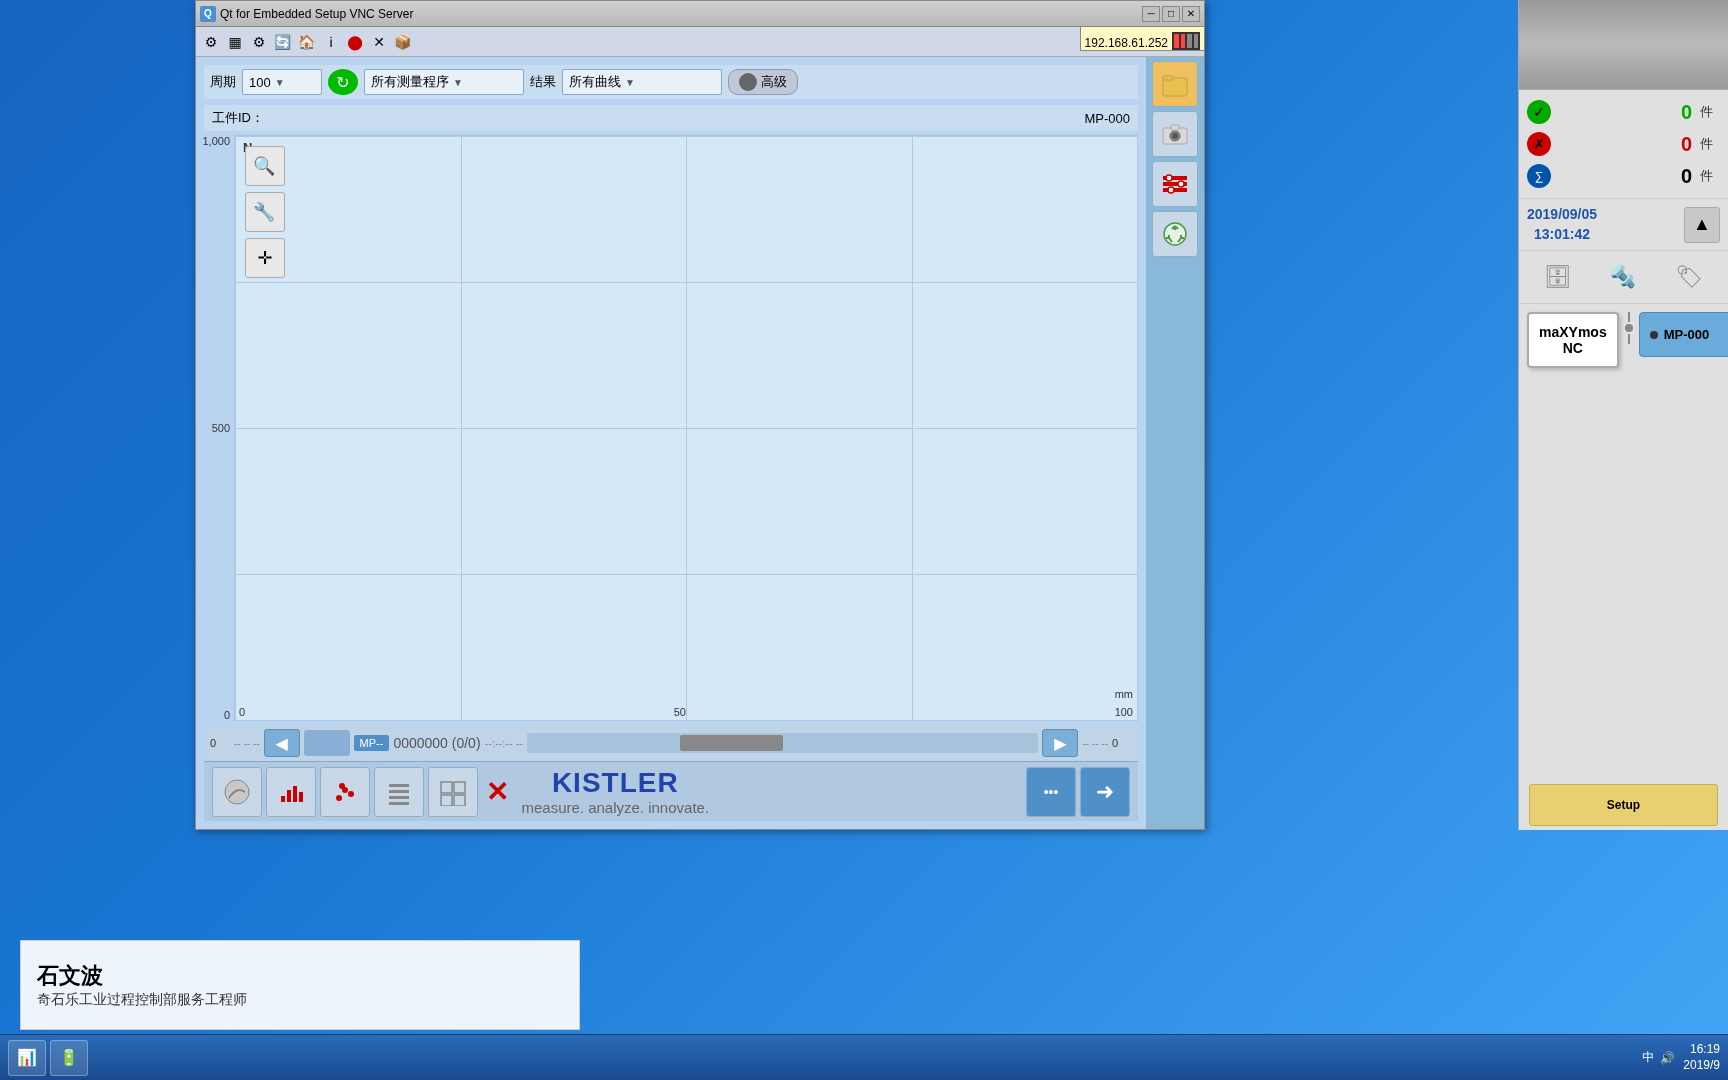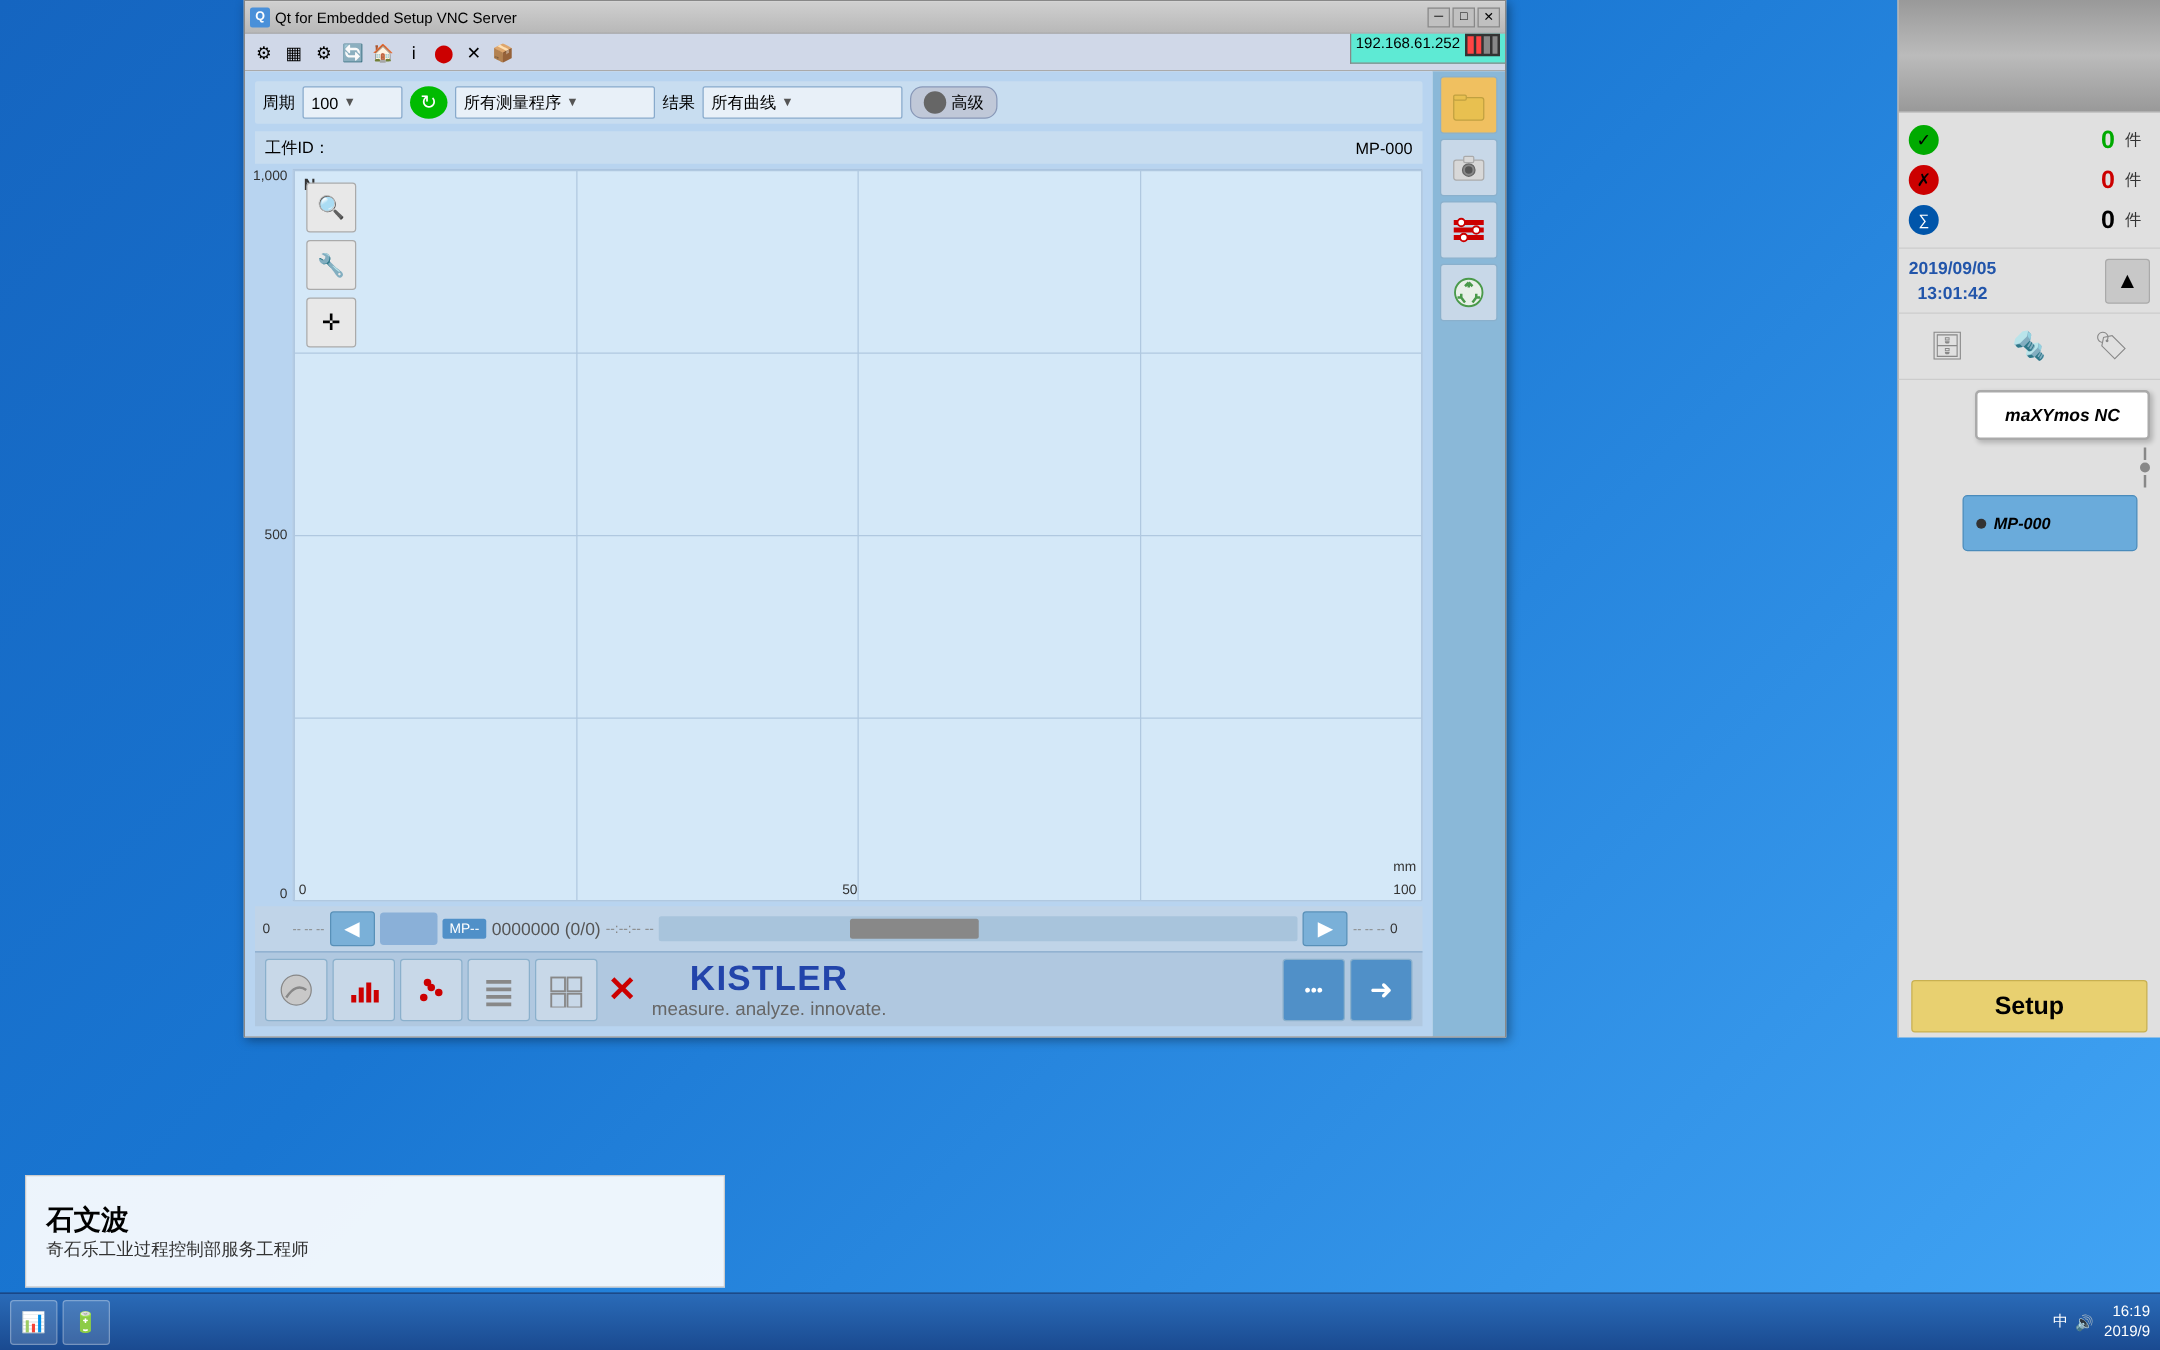--- a/index.html
+++ b/index.html
@@ -94,24 +94,24 @@
       justify-content: center;
       cursor: pointer;
       font-size: 14px;
     }
 
     
     .ip-bar {
       position: absolute;
       top: 26px;
       right: 0;
-      background: #5eead4;
+      background: #fef9c3;
       height: 24px;
       display: flex;
-      align-items: flex-start;
+      align-items: flex-end;
       padding: 0 4px;
       font-size: 12px;
       color: #000;
       gap: 4px;
       border-left: 1px solid #888;
       border-bottom: 1px solid #888;
     }
 
     
     .content-area {
@@ -519,24 +519,23 @@
       font-size: 22px;
       cursor: pointer;
       color: #888;
     }
 
     
     .machine-diagram {
       flex: 1;
       padding: 8px;
       display: flex;
-      flex-direction: column;
-      align-items: flex-end;
+      flex-direction: row;
+      align-items: flex-start;
       gap: 6px;
-      font-style: italic;
     }
     .machine-box {
       width: 140px;
       background: white;
       border: 2px solid #aaa;
       border-radius: 4px;
       padding: 10px;
       text-align: center;
       font-size: 14px;
       font-weight: bold;
@@ -592,21 +591,21 @@
     
     .setup-btn {
       width: 90%;
       height: 42px;
       background: #e8d070;
       border: 1px solid #c8b050;
       border-radius: 3px;
       display: flex;
       align-items: center;
       justify-content: center;
-      font-size: 20px;
+      font-size: 12px;
       font-weight: bold;
       cursor: pointer;
       color: #000;
       margin: 0 auto 4px;
     }
     .service-btn {
       width: 90%;
       height: 42px;
       background: #d0d0d0;
       border: 1px solid #b0b0b0;

